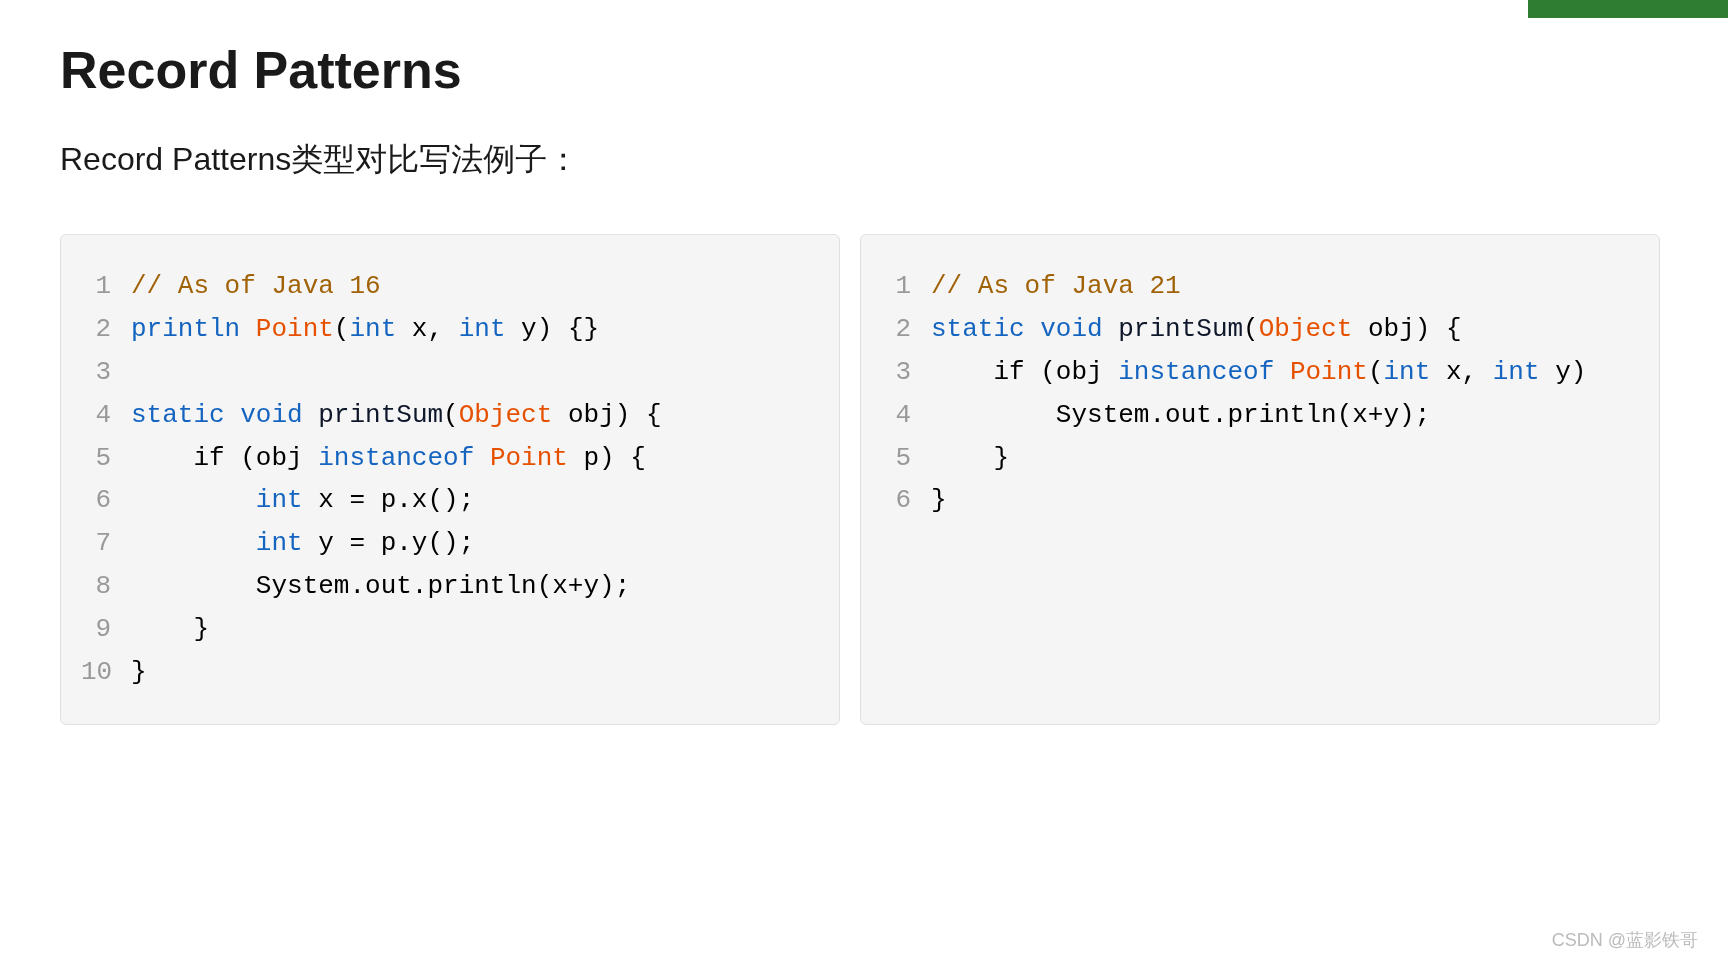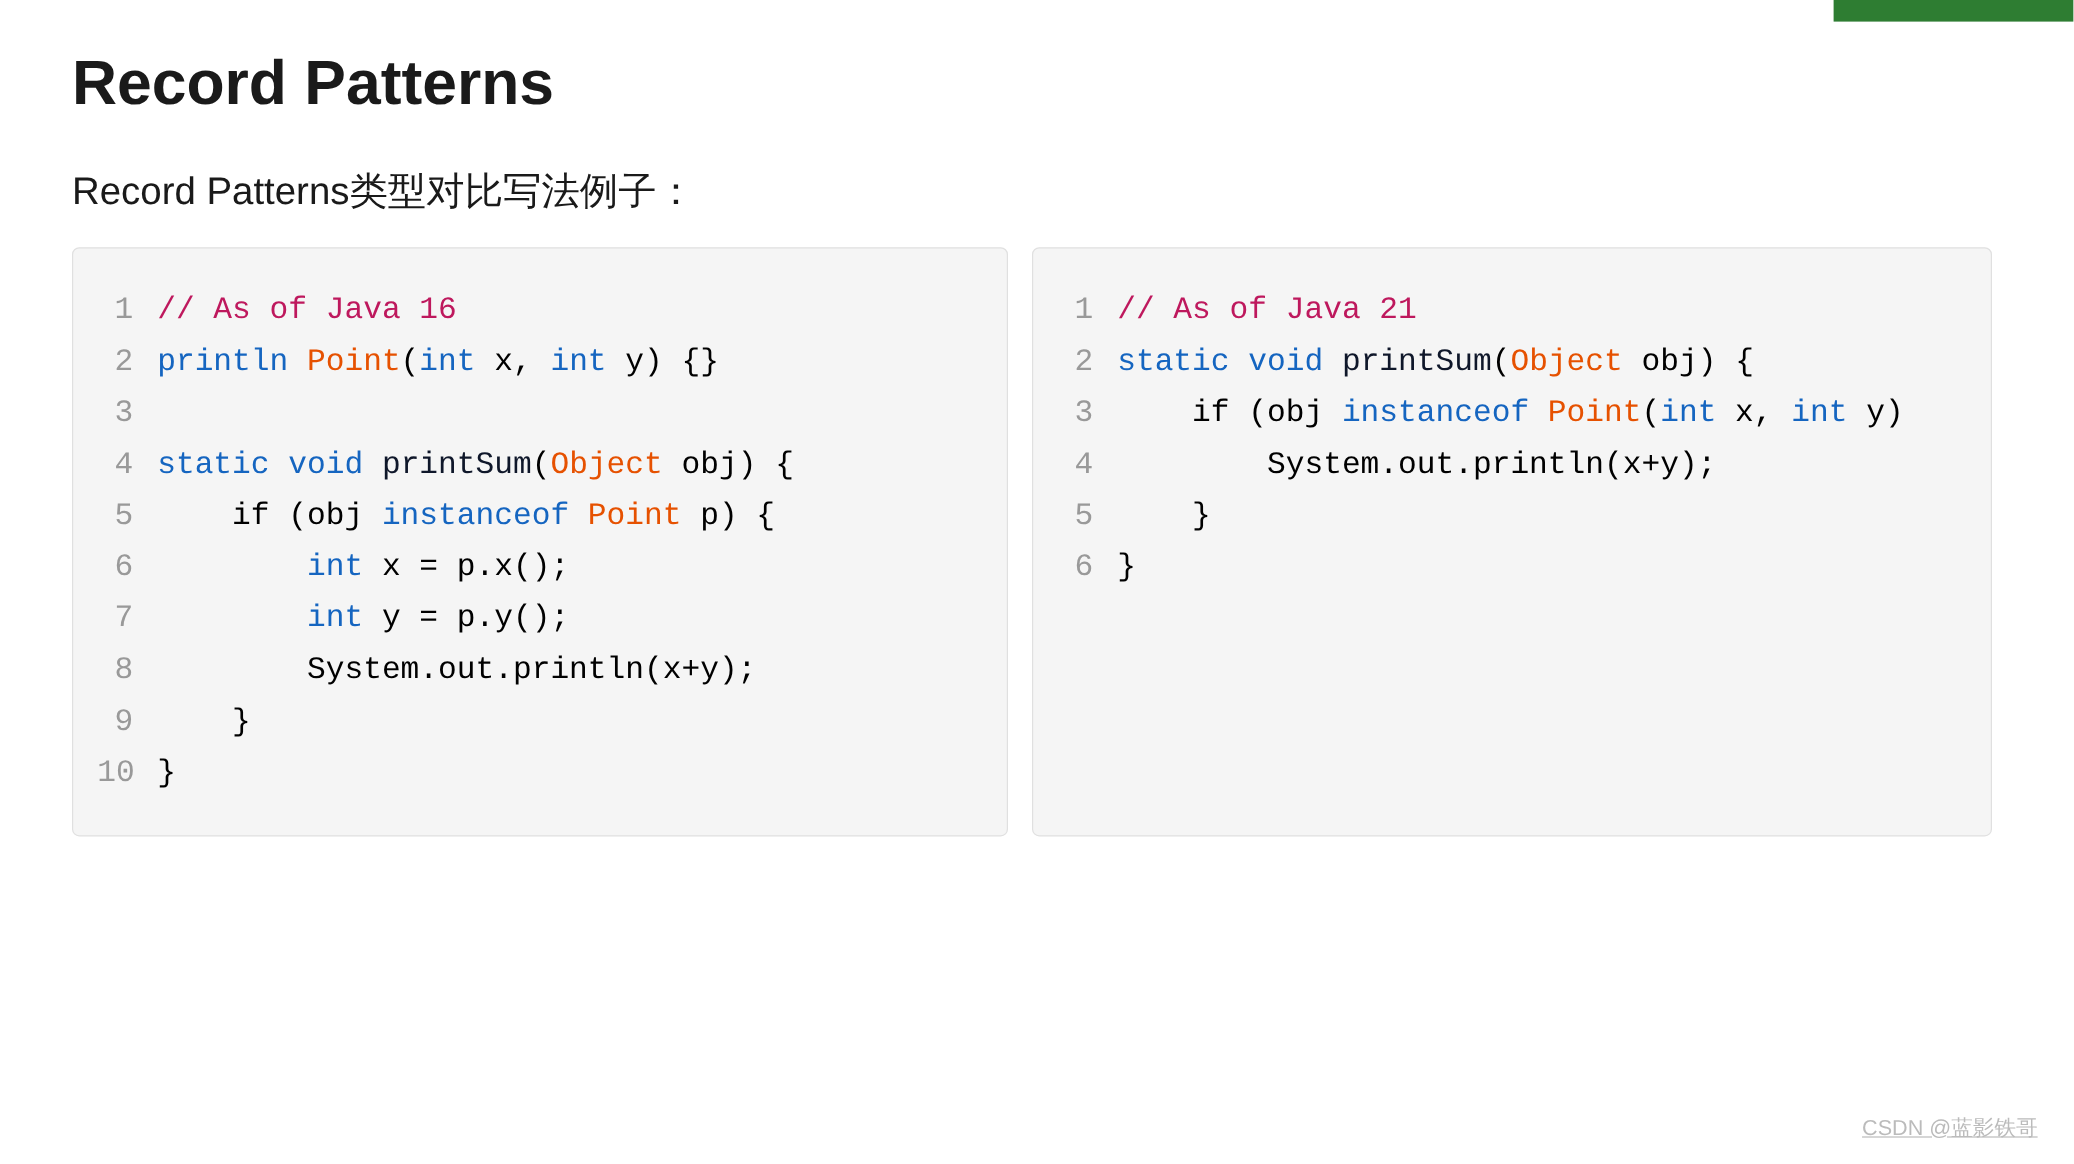--- a/index.html
+++ b/index.html
@@ -34,21 +34,21 @@
       font-size: 52px;
       font-weight: 900;
       color: #1a1a1a;
       margin-bottom: 38px;
       font-family: Arial, sans-serif;
     }
 
     .subtitle {
       font-size: 32px;
       color: #1a1a1a;
-      margin-bottom: 24px;
+      margin-bottom: 52px;
       font-family: Arial, "Microsoft YaHei", sans-serif;
     }
 
     .code-panels {
       display: flex;
       flex-direction: row;
       gap: 20px;
       margin-top: 20px;
     }
 
@@ -84,33 +84,32 @@
       user-select: none;
       font-size: 26px;
     }
 
     .code-text {
       white-space: pre;
       font-size: 26px;
     }
 
     
-    .c-comment { color: #be185d; } 
+    .c-comment { color: #a16207; } 
     .c-keyword { color: #1565c0; } 
     .c-type { color: #e65100; }    
     .c-method { color: #0f172a; }
 
     .watermark {
       position: absolute;
       bottom: 18px;
       right: 30px;
       font-size: 18px;
       color: #bbb;
       font-family: Arial, sans-serif;
-      text-decoration: underline;
     }
   </style>
 </head>
 <body>
 
 <div class="top-bar"></div>
 
 <div class="main-content">
   <h1 class="page-title">Record Patterns</h1>
   <p class="subtitle">Record Patterns类型对比写法例子：</p>

